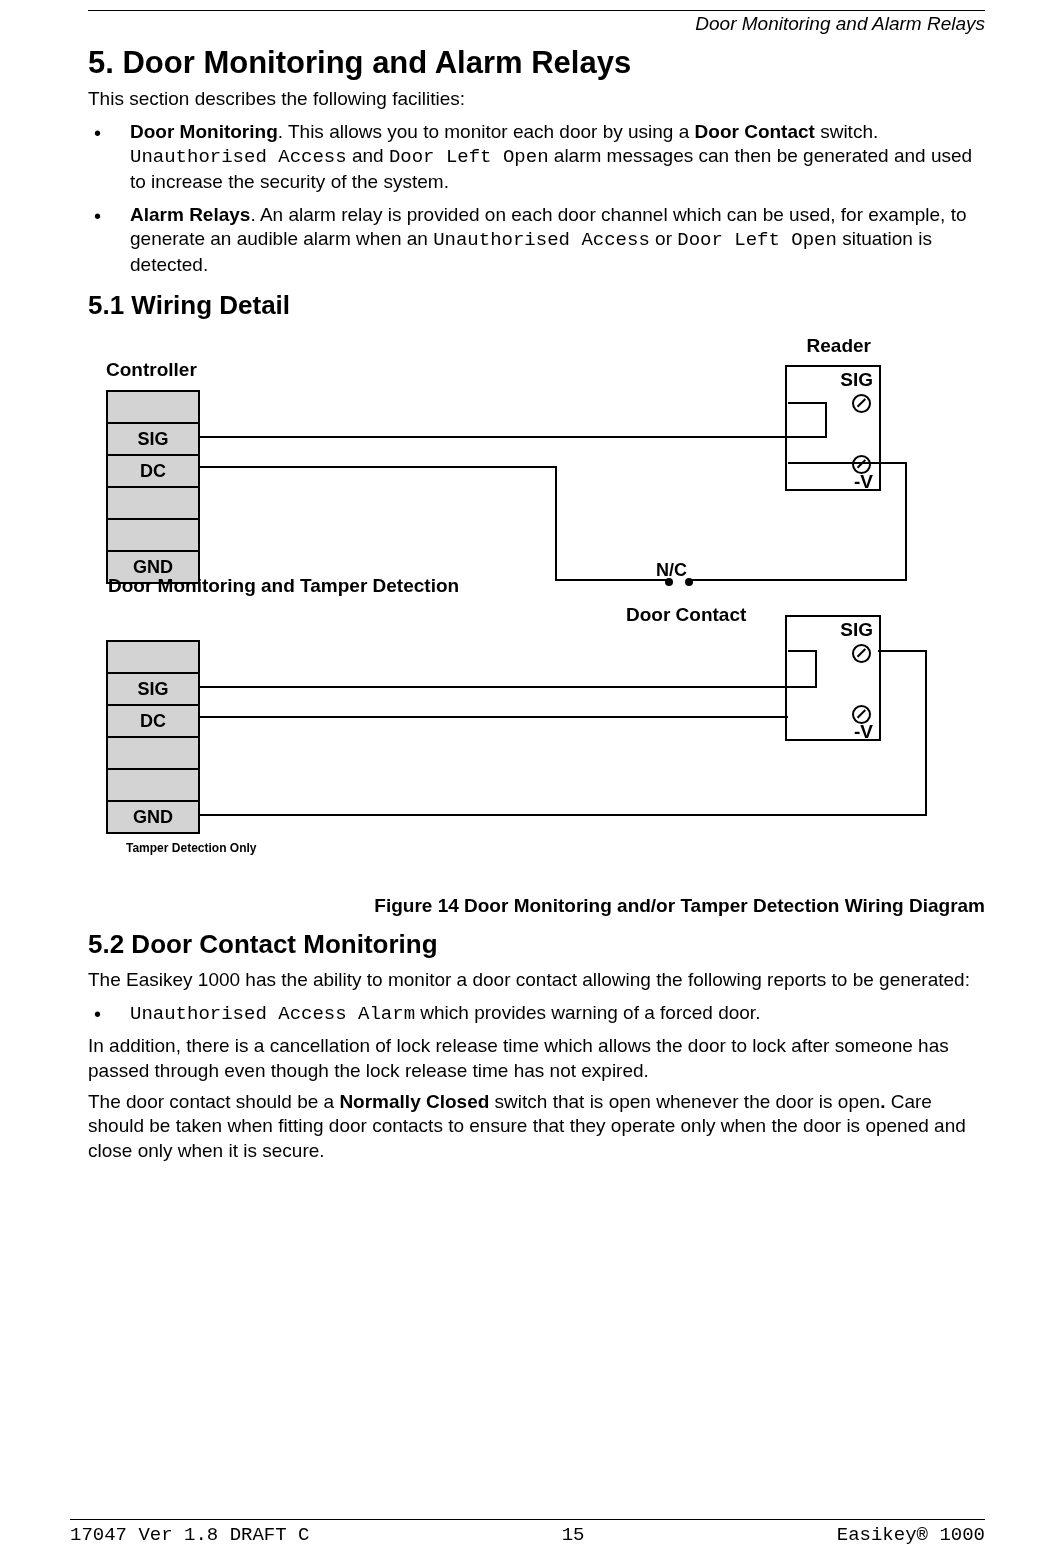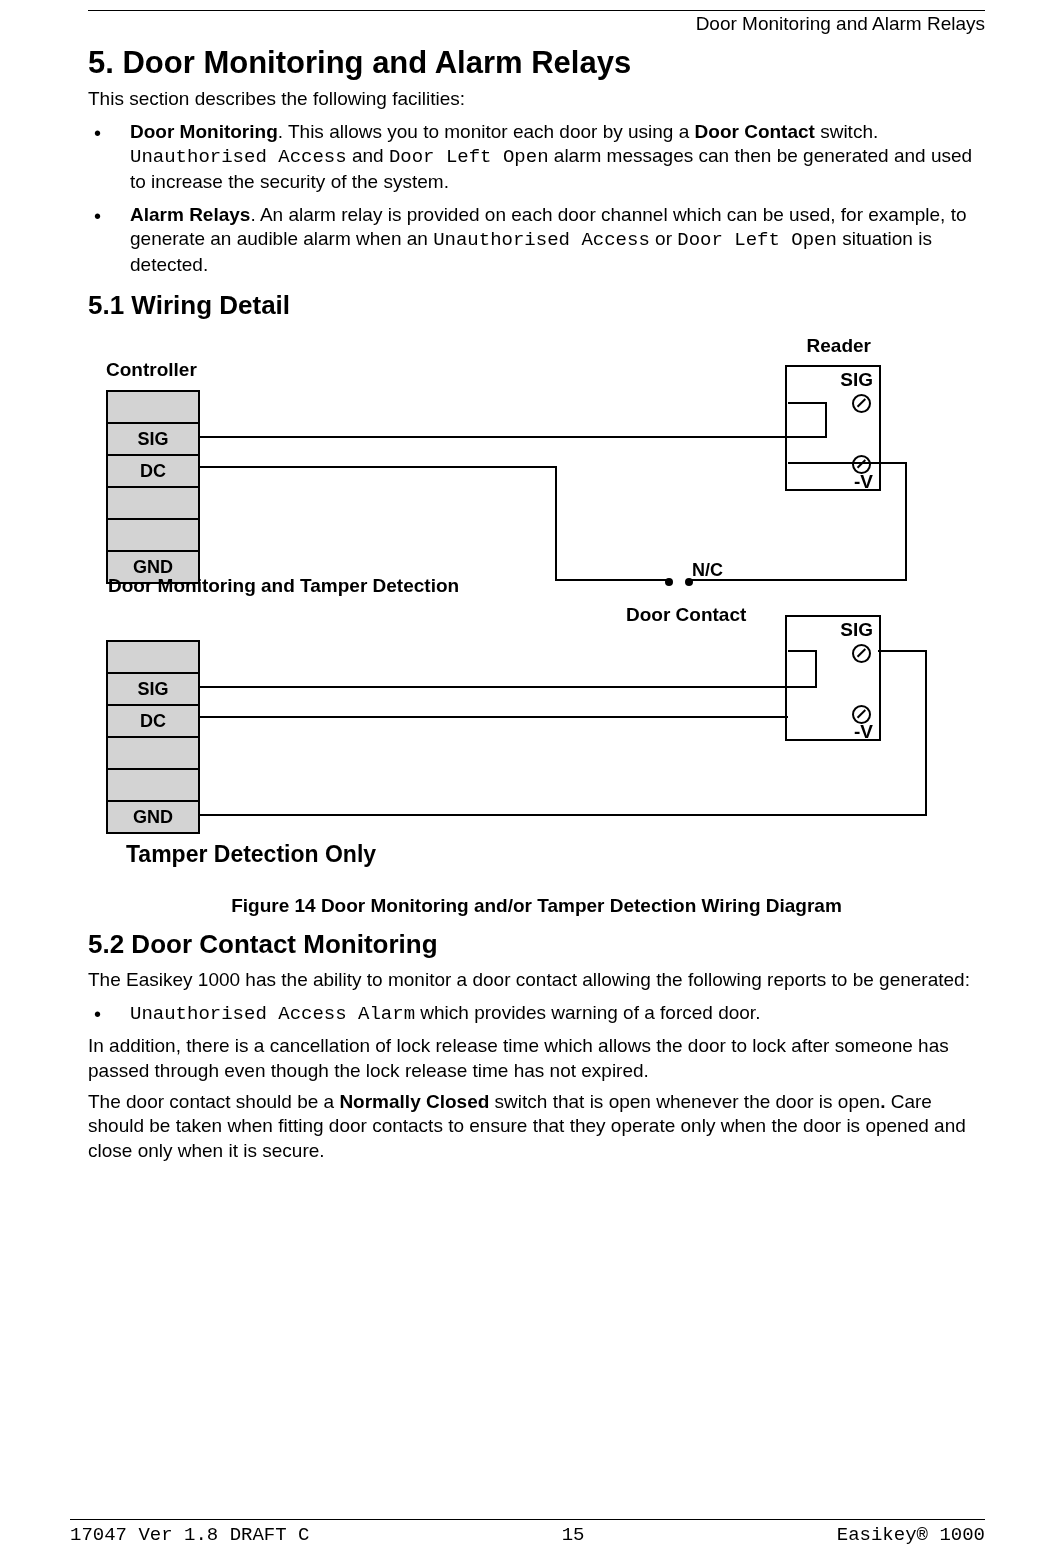--- a/index.html
+++ b/index.html
@@ -19,20 +19,21 @@
   }
   .top-rule {
     border-top: 1.5px solid #000;
     width: 100%;
     margin-bottom: 2px;
   }
   .running-head {
     text-align: right;
     font-size: 19px;
     margin-bottom: 10px;
+    font-style: italic;
   }
   h1 {
     font-size: 31px;
     font-weight: bold;
     margin: 4px 0 6px 0;
   }
   h2 {
     font-size: 26px;
     font-weight: bold;
     margin: 12px 0 8px 0;
@@ -56,21 +57,21 @@
     content: "•";
     position: absolute;
     left: 6px;
     font-size: 20px;
   }
   .mono {
     font-family: "Courier New", Courier, monospace;
     margin-top: 18px;
   }
   .figure-caption {
-    text-align: center;
+    text-align: right;
     font-weight: bold;
     margin: 10px 0 8px 0;
     font-size: 19px;
   }
   
   .diagram-wrap {
     position: relative;
     width: 870px;
     height: 550px;
     margin: 14px 0 6px 8px;
@@ -194,25 +195,25 @@
       <div class="row">GND</div>
     </div>
 
     <div class="reader-box" style="top:280px;">
       <div class="lbl" style="right:6px; top:2px;">SIG</div>
       <div class="screw" style="right:8px; top:27px;"></div>
       <div class="screw" style="right:8px; top:88px;"></div>
       <div class="lbl" style="right:6px; top:104px;">-V</div>
     </div>
 
-    <div class="lbl" style="left:596px; top:225px; font-size:18px;">N/C</div>
+    <div class="lbl" style="left:560px; top:225px; font-size:18px;">N/C</div>
     <div class="lbl" style="left:530px; top:269px; font-size:19px;">Door Contact</div>
 
     <div class="lbl" style="left:12px; top:240px; font-size:19px;">Door Monitoring and Tamper Detection</div>
-    <div class="lbl" style="left:30px; top:506px; font-size:23px;">Tamper Detection Only</div>
+    <div class="lbl" style="left:30px; top:506px; font-size:12px;">Tamper Detection Only</div>
 
     <svg class="wires" width="870" height="550">
 
       <path d="M 102 102 L 730 102 L 730 68 L 692 68" stroke="#000" stroke-width="2" fill="none"></path>
 
       <path d="M 102 132 L 460 132 L 460 245 L 573 245" stroke="#000" stroke-width="2" fill="none"></path>
       <circle cx="573" cy="247" r="4" fill="#000"></circle>
       <circle cx="593" cy="247" r="4" fill="#000"></circle>
       <path d="M 593 245 L 810 245 L 810 128 L 770 128" stroke="#000" stroke-width="2" fill="none"></path>
       <path d="M 770 128 L 692 128" stroke="#000" stroke-width="2" fill="none"></path>

